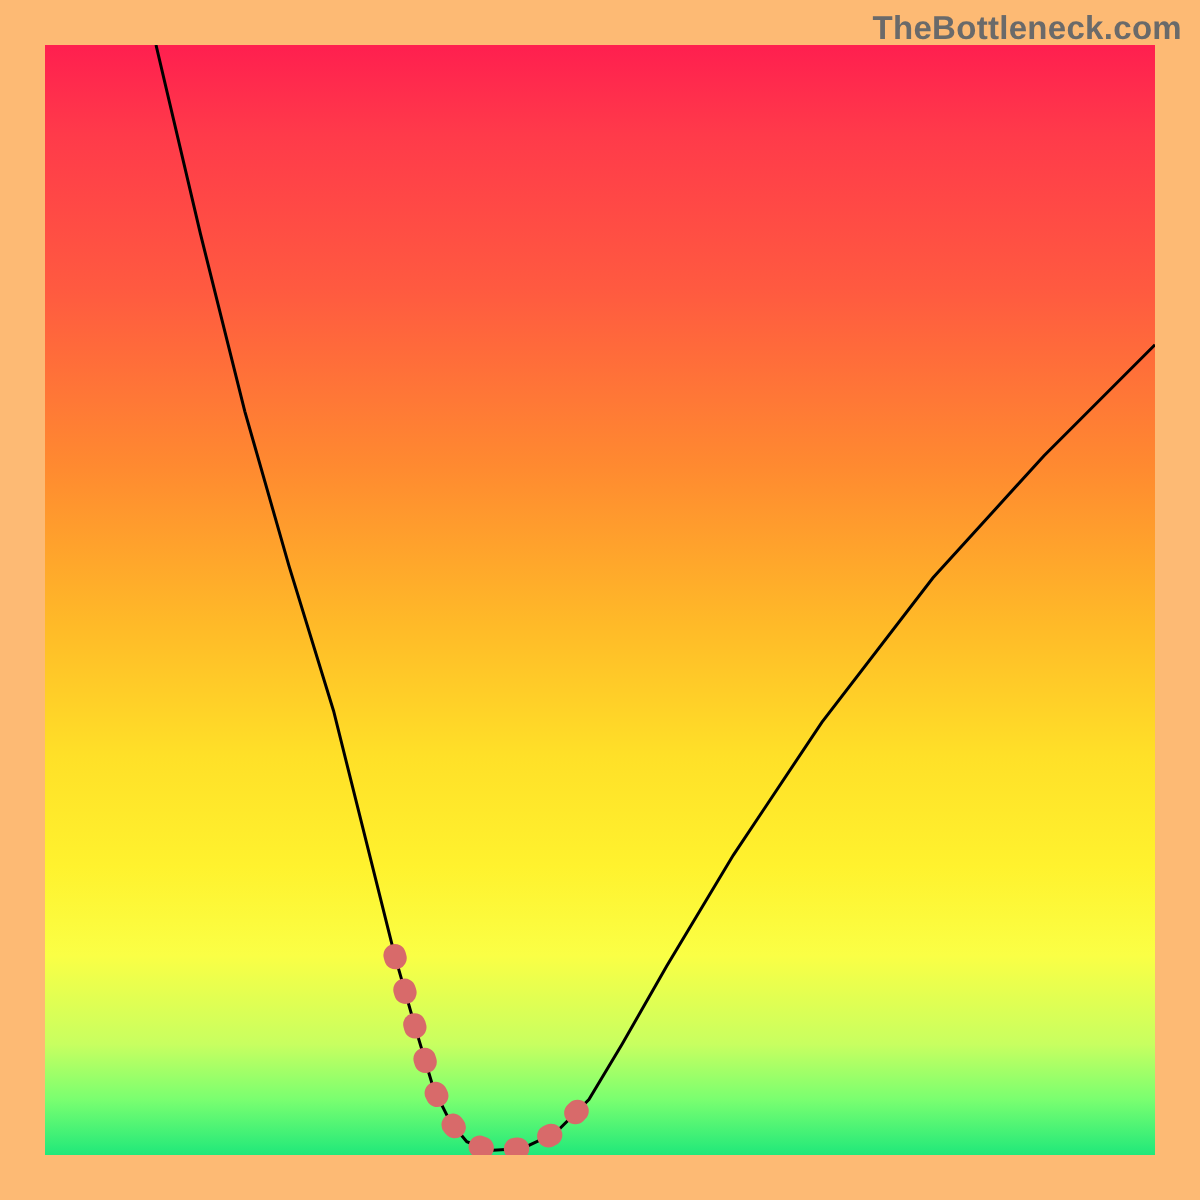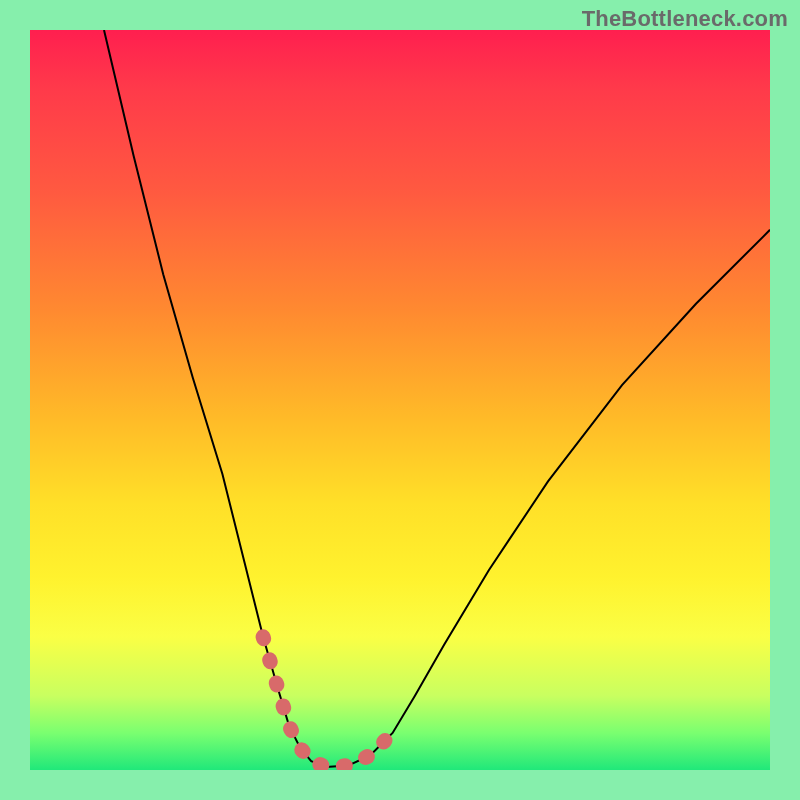--- a/index.html
+++ b/index.html
@@ -7,21 +7,21 @@
     padding: 0;
     width: 800px;
     height: 800px;
     overflow: hidden;
     background: #000;
   }
   .stage {
     position: relative;
     width: 800px;
     height: 800px;
-    background: #86efac;
+    background: #fdba74;
     text-align: right;
   }
   .plot {
     position: absolute;
     left: 30px;
     top: 30px;
     width: 740px;
     height: 740px;
     
     background: linear-gradient(

